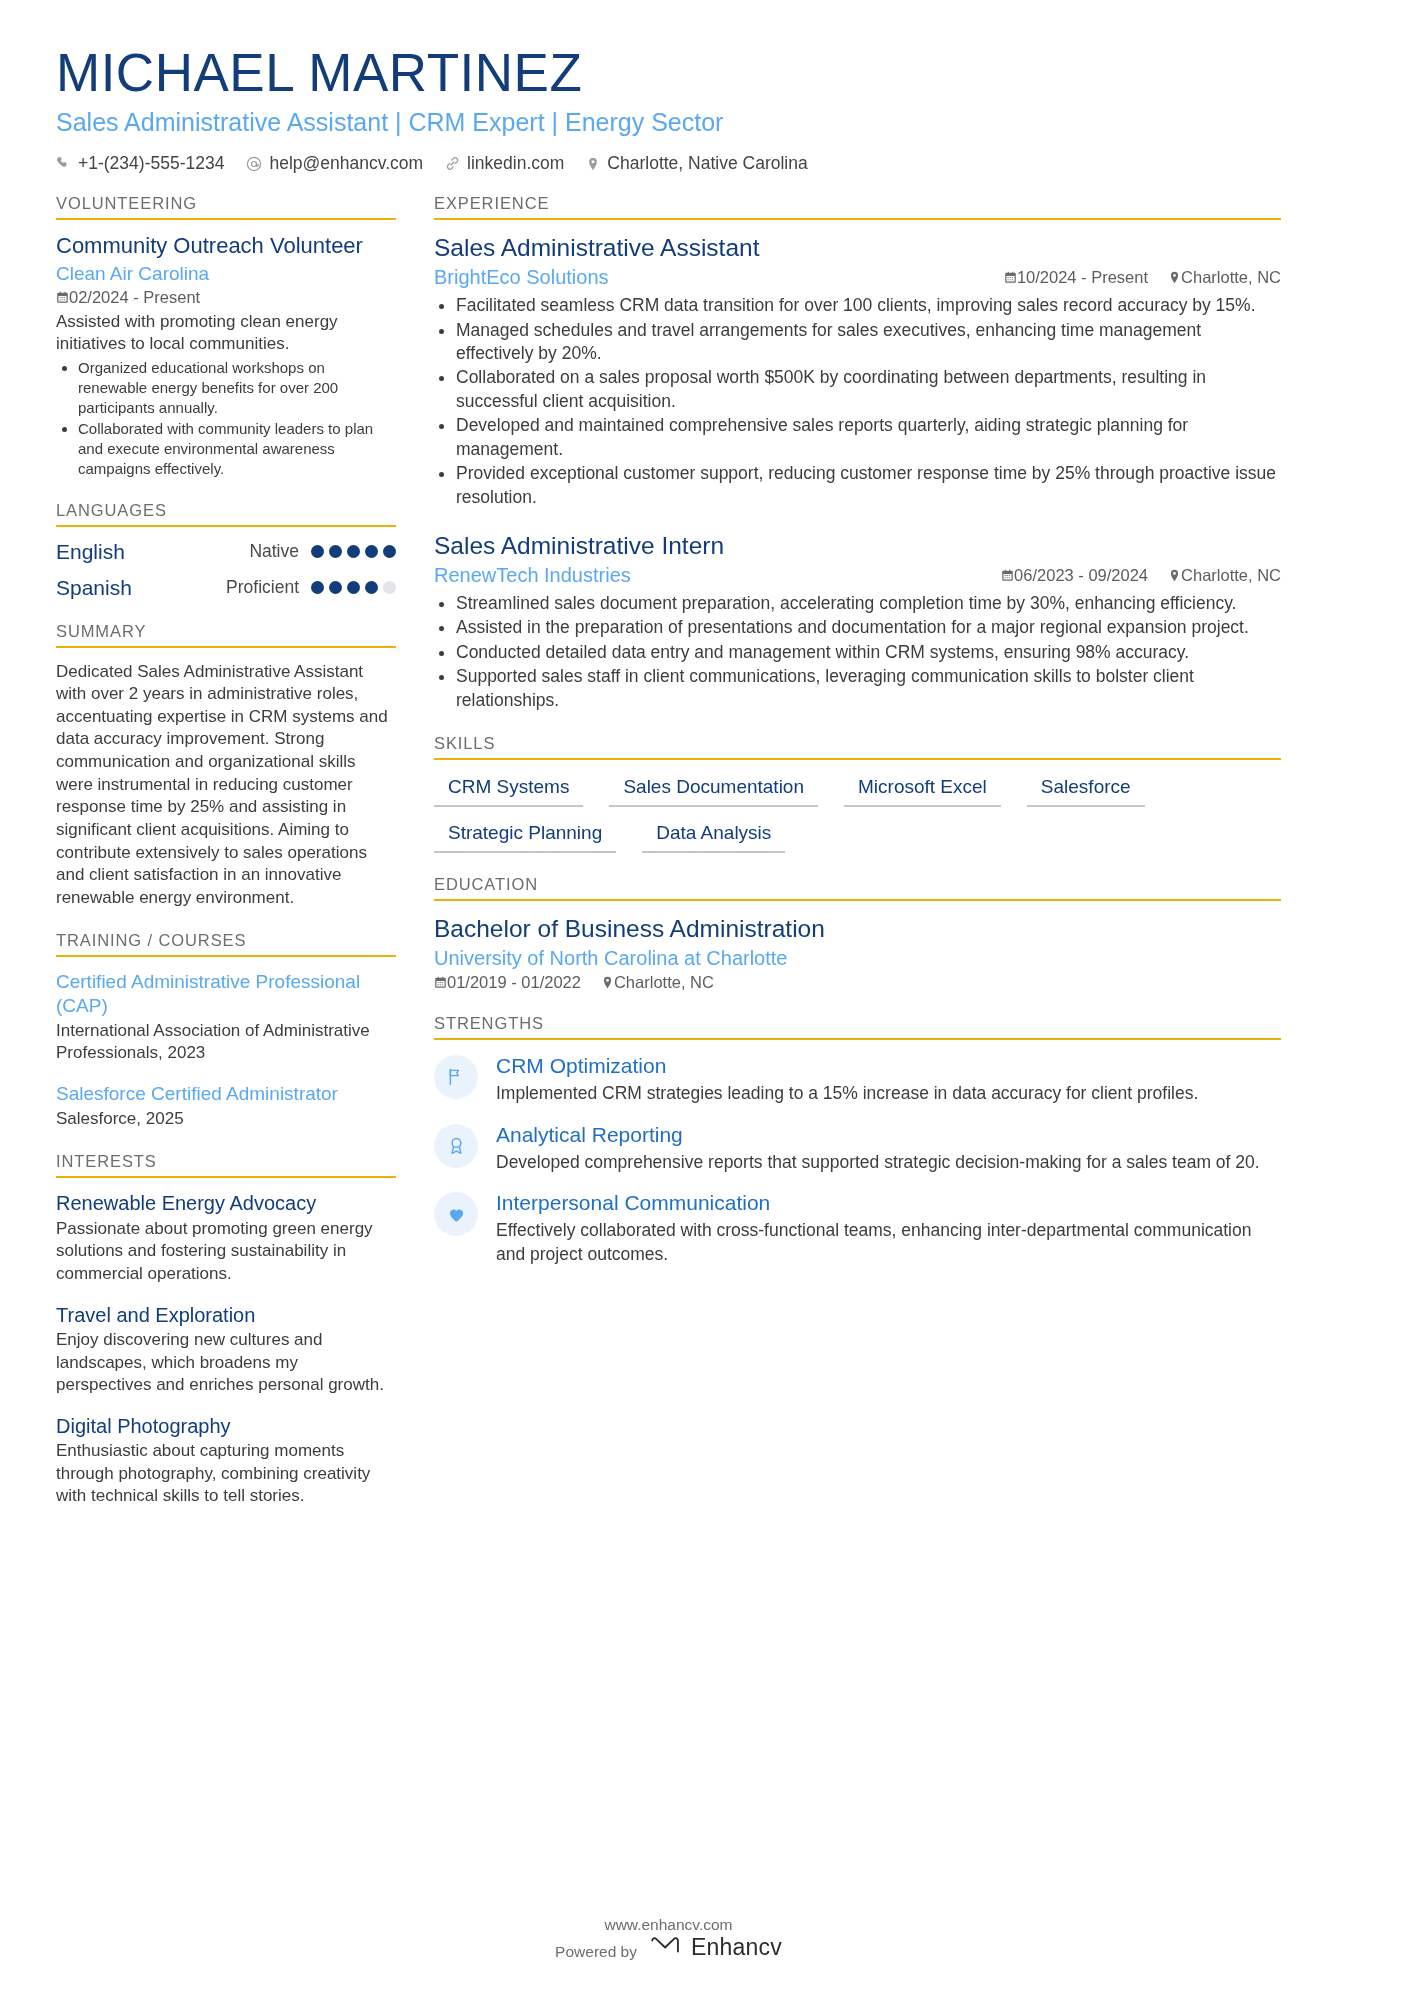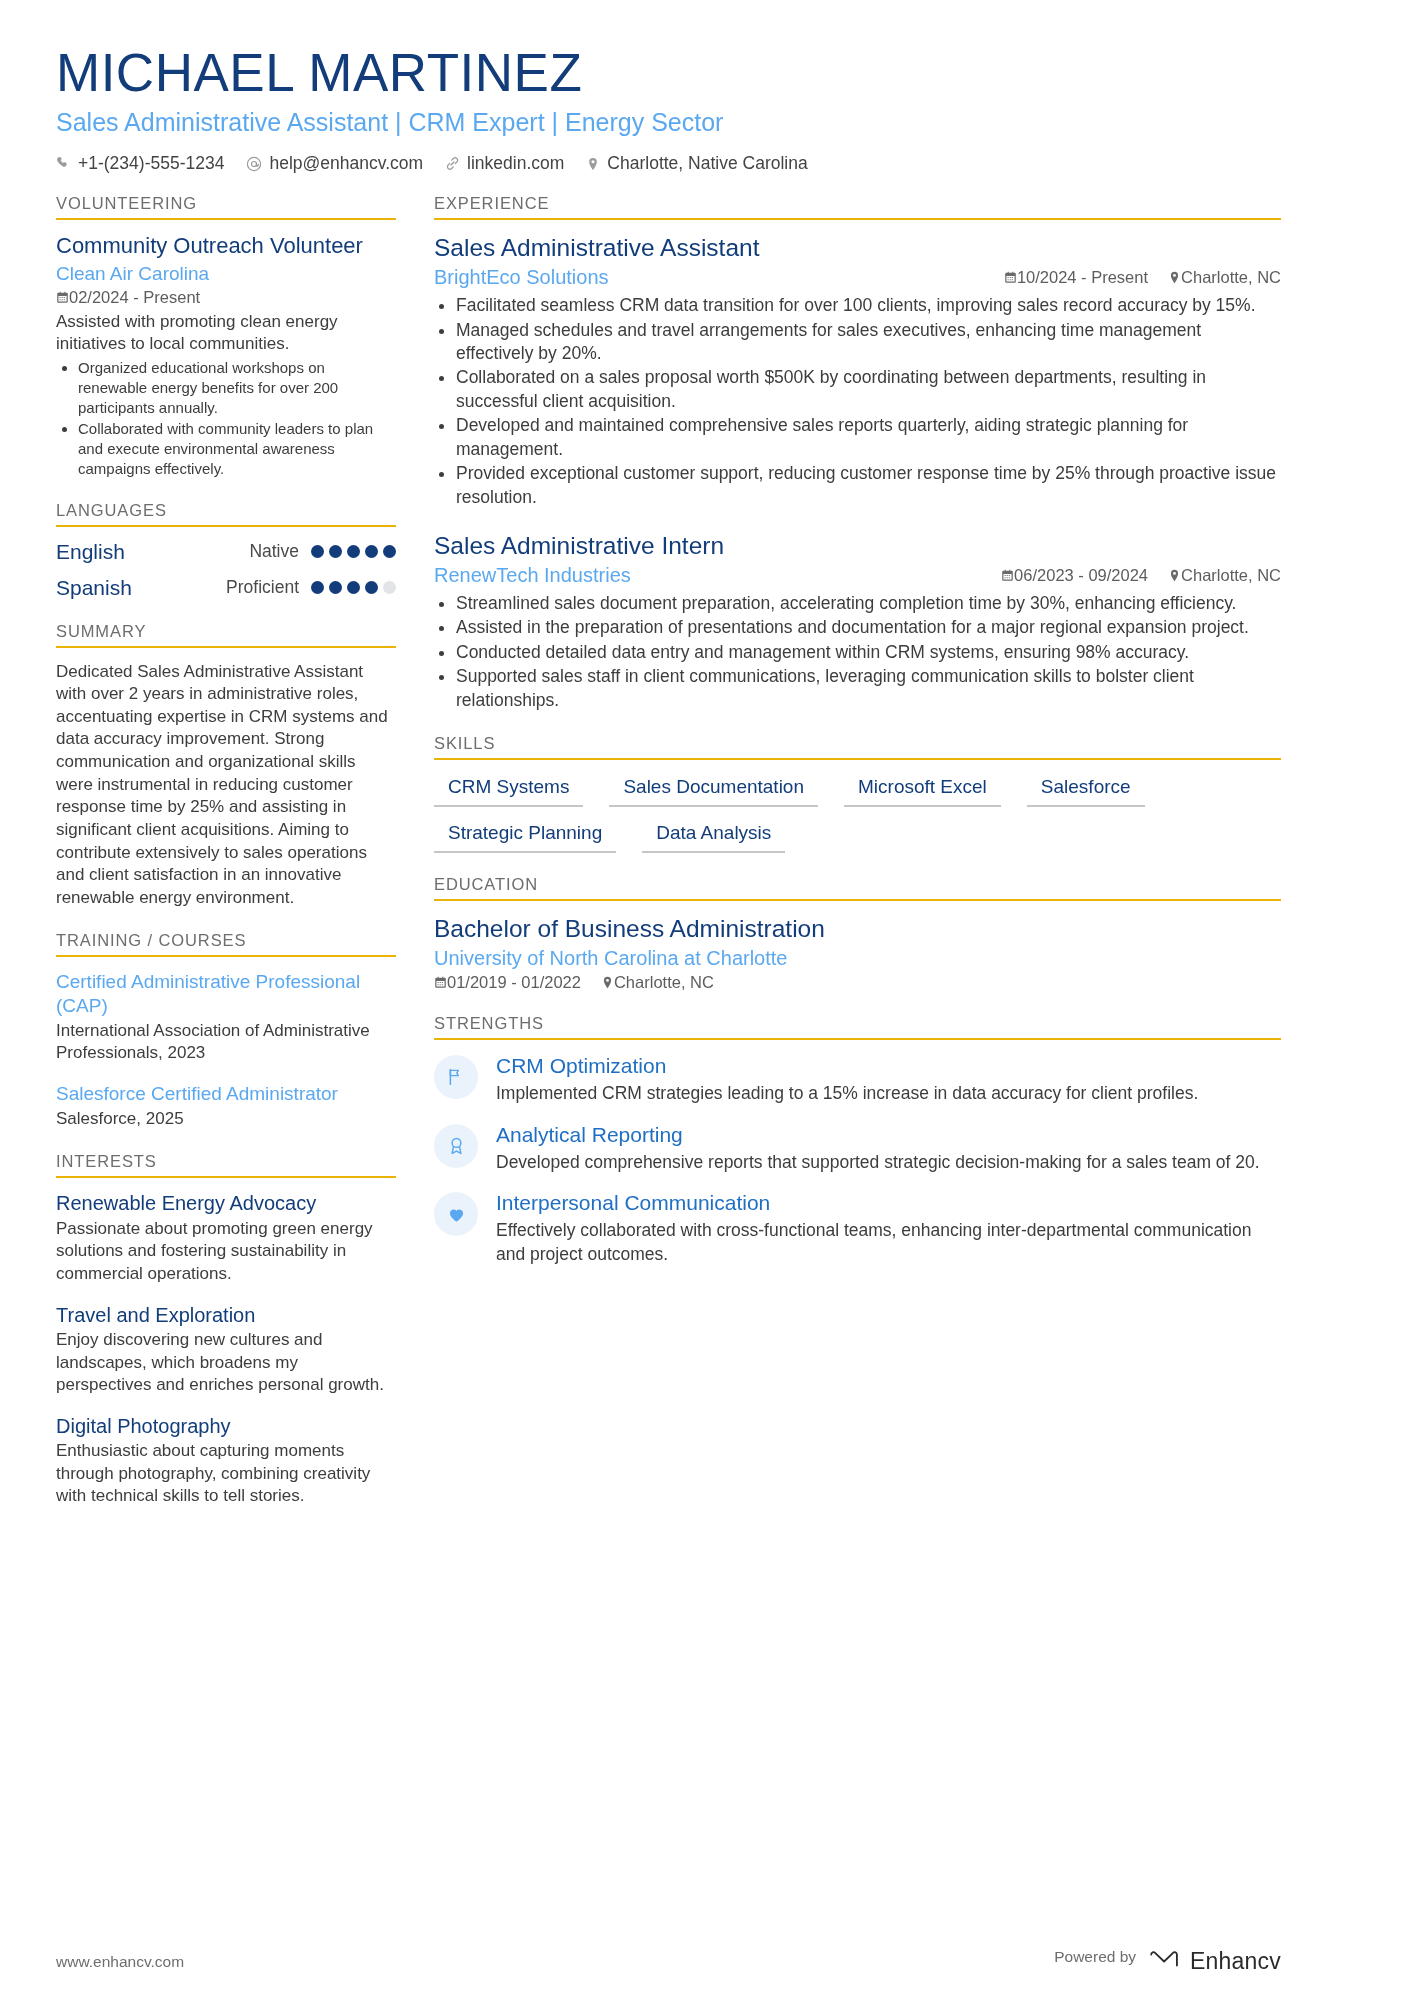--- a/index.html
+++ b/index.html
@@ -174,28 +174,29 @@
   .strength-text {
     font-size: 17.5px;
     line-height: 1.33;
     color: #3d3d3d;
   }
 
   
   .footer {
     position: absolute;
     left: 56px; right: 56px;
-    bottom: 20px;
+    bottom: 34px;
     display: flex;
     align-items: center;
     justify-content: space-between;
     font-size: 15.5px;
     color: #6d6d6d;
-  }
-  .powered { display: flex; align-items: flex-start; gap: 12px; }
+    flex-direction: column;
+  }
+  .powered { display: flex; align-items: flex-end; gap: 12px; }
   .brand { display: flex; align-items: center; gap: 8px; color: #2b2b2b; }
   .brand-name { font-size: 23px; letter-spacing: 0.2px; }
 </style>
 </head>
 <body>
 
 <div class="page">
 
   <div>
     <h1 class="name">MICHAEL MARTINEZ</h1>

